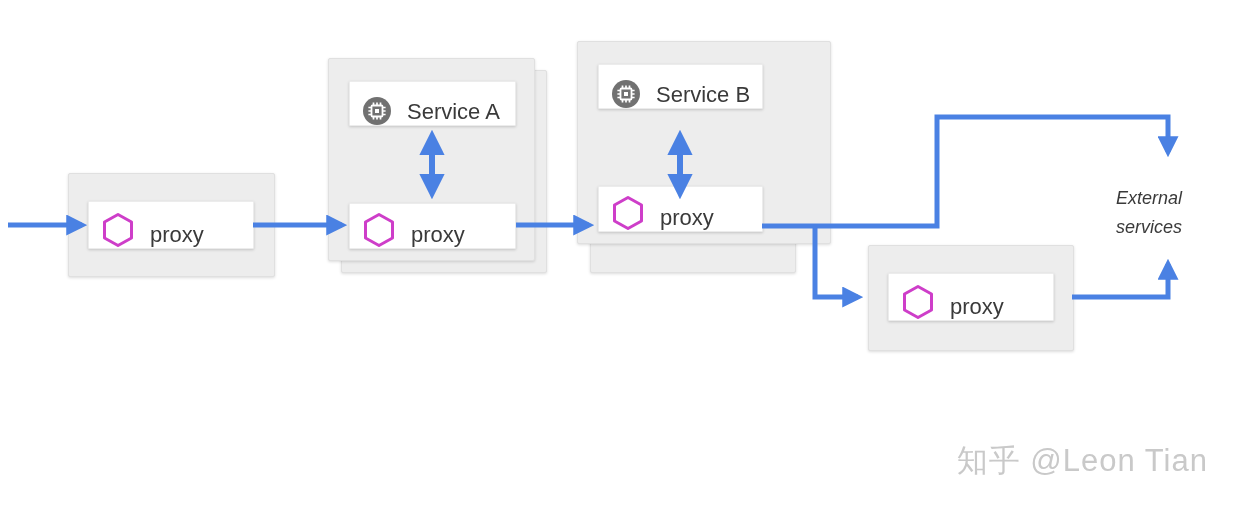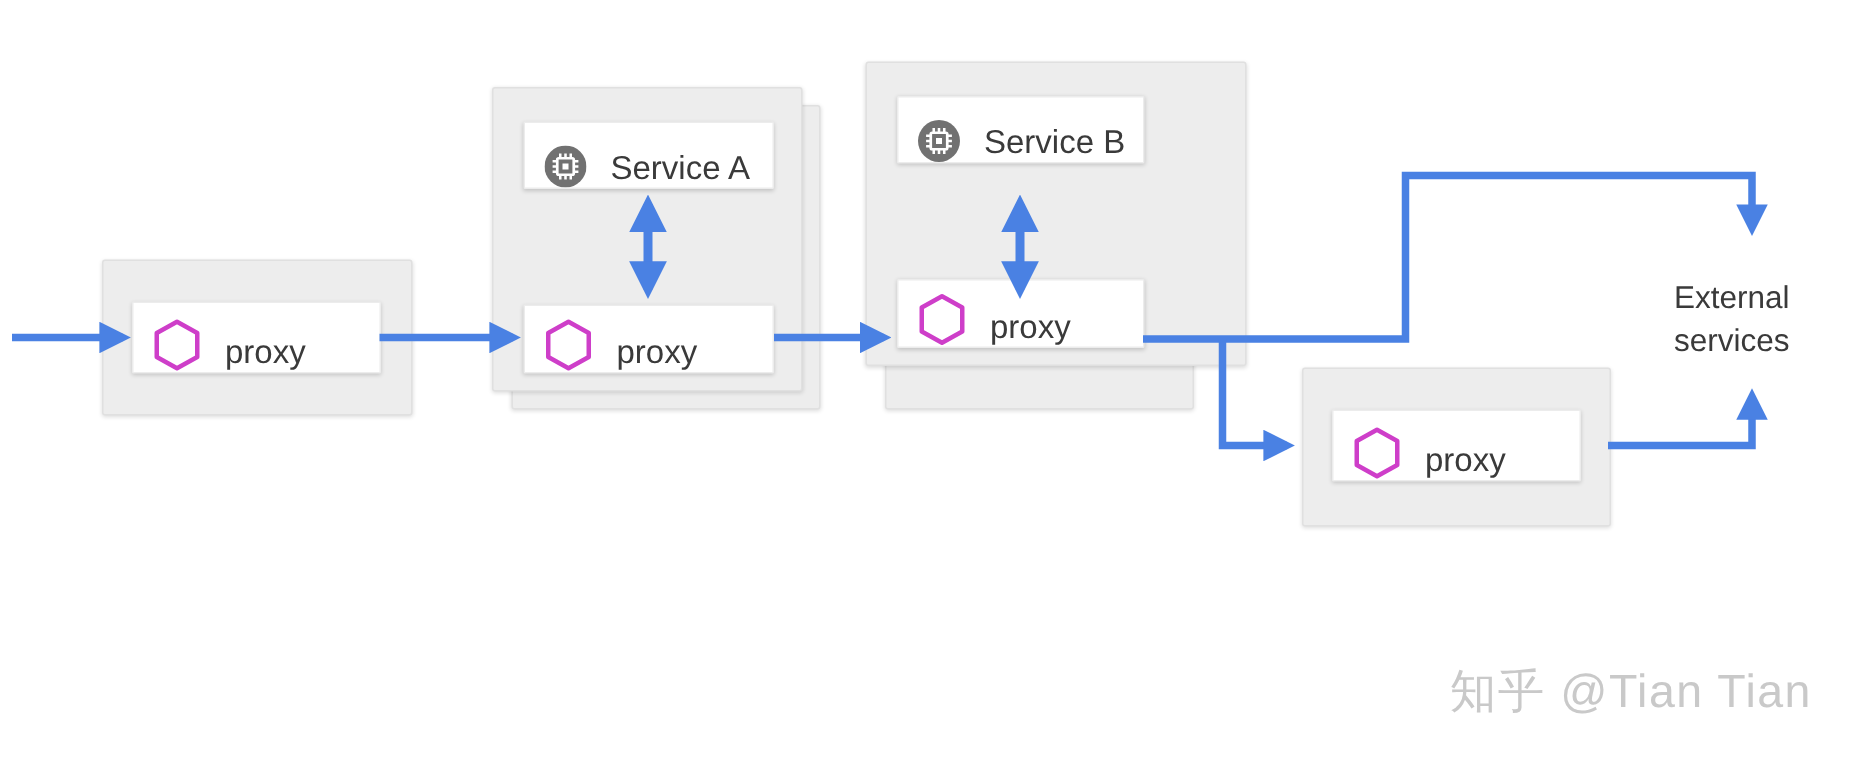--- a/index.html
+++ b/index.html
@@ -20,21 +20,21 @@
     position:absolute;background:var(--box-white,#fff);
     border:1px solid #ececec;border-radius:1px;
     box-shadow:0 1px 3px rgba(0,0,0,.18);
     display:flex;align-items:flex-end;box-sizing:border-box;
     padding-left:13px;gap:16px;
     font-size:22px;color:var(--text-dark,#3a3a3a);z-index:3;
   }
   .node-box .label{white-space:nowrap;}
   
   .caption{
-    position:absolute;font-size:21px;line-height:29px;color:var(--text-dark,#3a3a3a);z-index:3;
+    position:absolute;font-size:18px;line-height:29px;color:var(--text-dark,#3a3a3a);z-index:3;font-style:italic;
   }
   
   svg.arrows{position:absolute;left:0;top:0;z-index:4;pointer-events:none;}
   svg.arrows path.edge{
     fill:none;stroke:var(--arrow-blue,#4A81E3);stroke-linejoin:miter;stroke-linecap:butt;
   }
   svg.arrows path.h{stroke-width:5;}
   svg.arrows path.v{stroke-width:6;}
   marker path{fill:var(--arrow-blue,#4A81E3);}
   
@@ -129,15 +129,15 @@
     <div class="node-box" style="left:19px;top:27px;width:166px;height:48px;">
       <svg class="hex-icon" width="32" height="36" viewBox="0 0 32 36">
         <polygon points="16,2.5 29.5,10 29.5,26 16,33.5 2.5,26 2.5,10"></polygon>
       </svg>
       <span class="label">proxy</span>
     </div>
   </div>
 
   <div class="caption" style="left:1116px;top:184px;width:100px;">External services</div>
 
-  <div class="watermark">知乎 @Tian Tian</div>
+  <div class="watermark">知乎 @Leon Tian</div>
 
 </div>
 
 </body></html>

